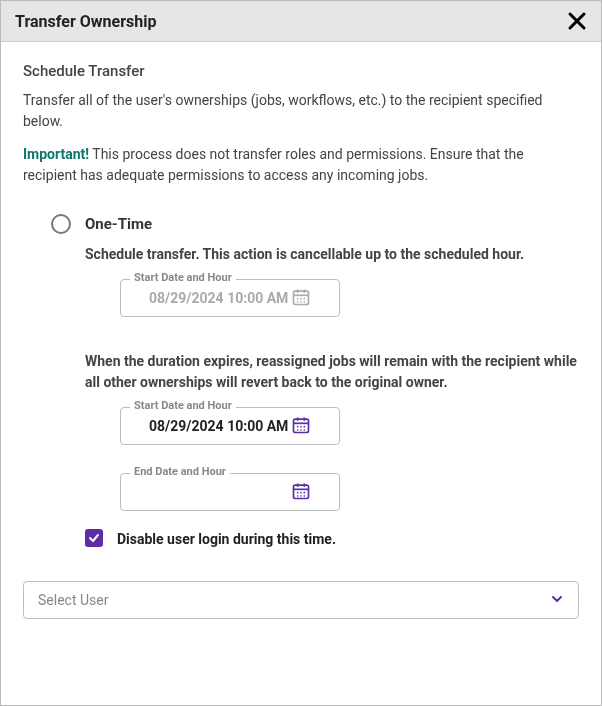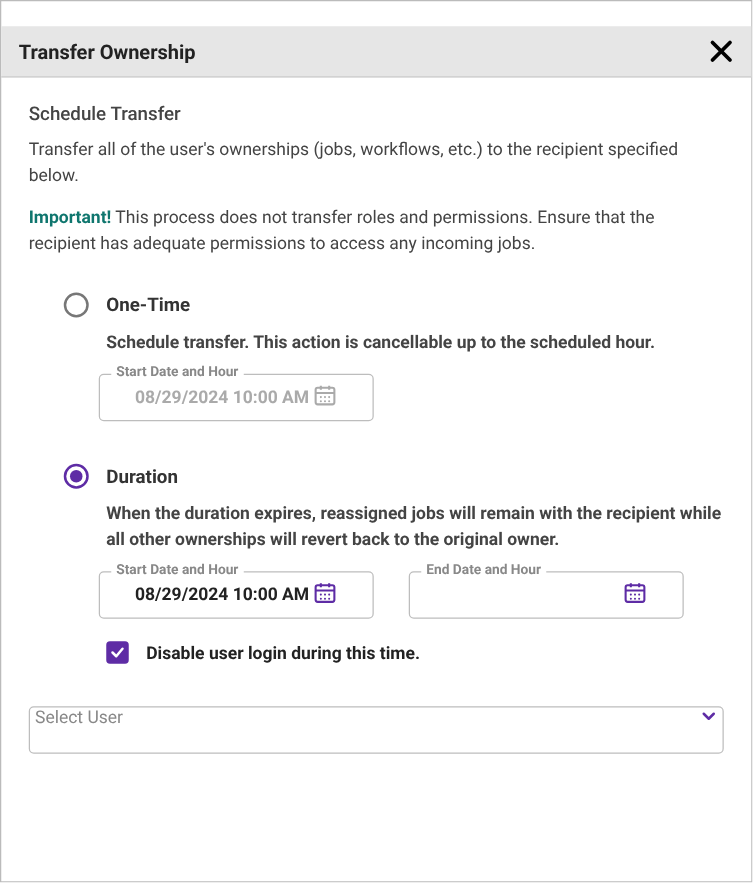--- a/index.html
+++ b/index.html
@@ -16,21 +16,20 @@
     display: flex;
     flex-direction: column;
   }
   .header {
     background: #e6e6e6;
     border-bottom: 1px solid #ccc;
     padding: 10px 14px;
     display: flex;
     align-items: center;
     justify-content: space-between;
-    margin-top: 20px;
   }
   .header h1 {
     font-size: 16px;
     font-weight: 700;
   }
   .close-icon svg { display: block; }
   .body {
     padding: 20px 22px;
     flex: 1;
     overflow: auto;
@@ -83,21 +82,21 @@
     color: #333;
   }
   .option-desc {
     margin-left: 62px;
     font-size: 14px;
     line-height: 1.5;
     color: #444;
     margin-bottom: 14px;
   }
   .date-row {
-    margin-left: 56px;
+    margin-left: 97px;
     display: flex;
     gap: 28px;
     flex-wrap: wrap;
     align-items: flex-end;
   }
   .float-label {
     position: absolute;
     top: -8px;
     left: 10px;
     background: #fff;
@@ -150,23 +149,23 @@
     font-size: 15px;
     color: #444;
     font-weight: 500;
     margin-bottom: 10px;
   }
   .select {
     border: 1px solid #bdbdbd;
     border-radius: 4px;
     height: 38px;
     display: flex;
-    align-items: flex-start;
+    align-items: center;
     justify-content: space-between;
-    padding: 0 4px;
+    padding: 0 14px;
     cursor: pointer;
   }
   .select-placeholder {
     color: #888;
     font-size: 14px;
   }
   .chevron { flex-shrink: 0; }
   .footer {
     margin-top: 30px;
     display: flex;
@@ -231,24 +230,20 @@
                     <circle cx="12" cy="18" r="1" fill="#aaa"></circle>
                     <circle cx="16" cy="18" r="1" fill="#aaa"></circle>
                 </svg>
               </span>
             </div>
           </div>
         </div>
       </div>
 
       <div class="option">
-        <div class="option-row">
-          <div class="radio selected"></div>
-          <div class="option-label">Duration</div>
-        </div>
         <p class="option-desc">When the duration expires, reassigned jobs will remain with the recipient while all other ownerships will revert back to the original owner.</p>
         <div class="date-row">
           <div class="date-input-wrap">
             <div class="float-label">Start Date and Hour</div>
             <div class="date-input">
               <span>08/29/2024 10:00 AM</span>
               <span class="cal-icon">
                 <svg width="20" height="20" viewBox="0 0 24 24" fill="none">
                   <rect x="3" y="5" width="18" height="16" rx="2" stroke="#5e2ca5" stroke-width="2"></rect>
                   <line x1="3" y1="10" x2="21" y2="10" stroke="#5e2ca5" stroke-width="2"></line>

